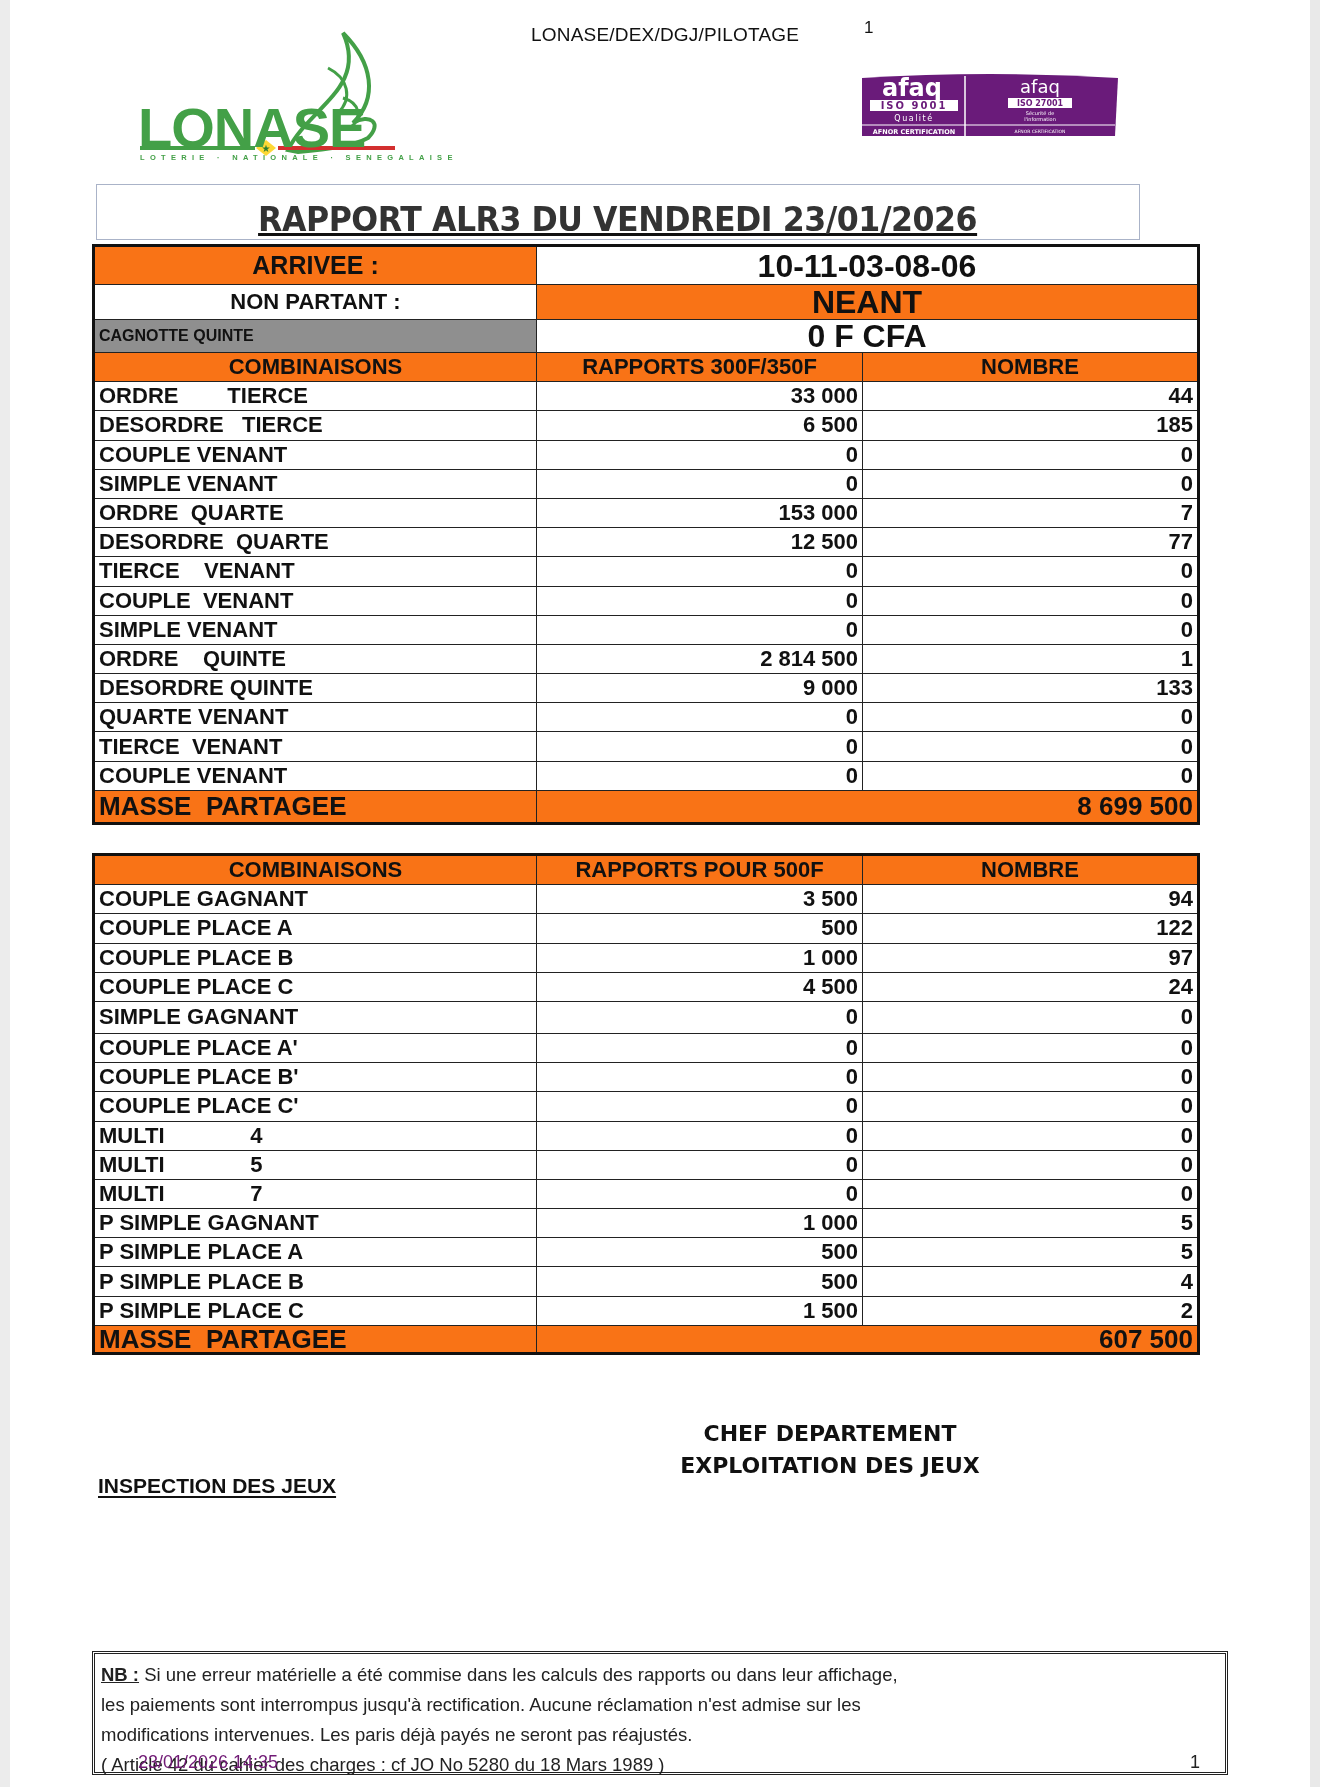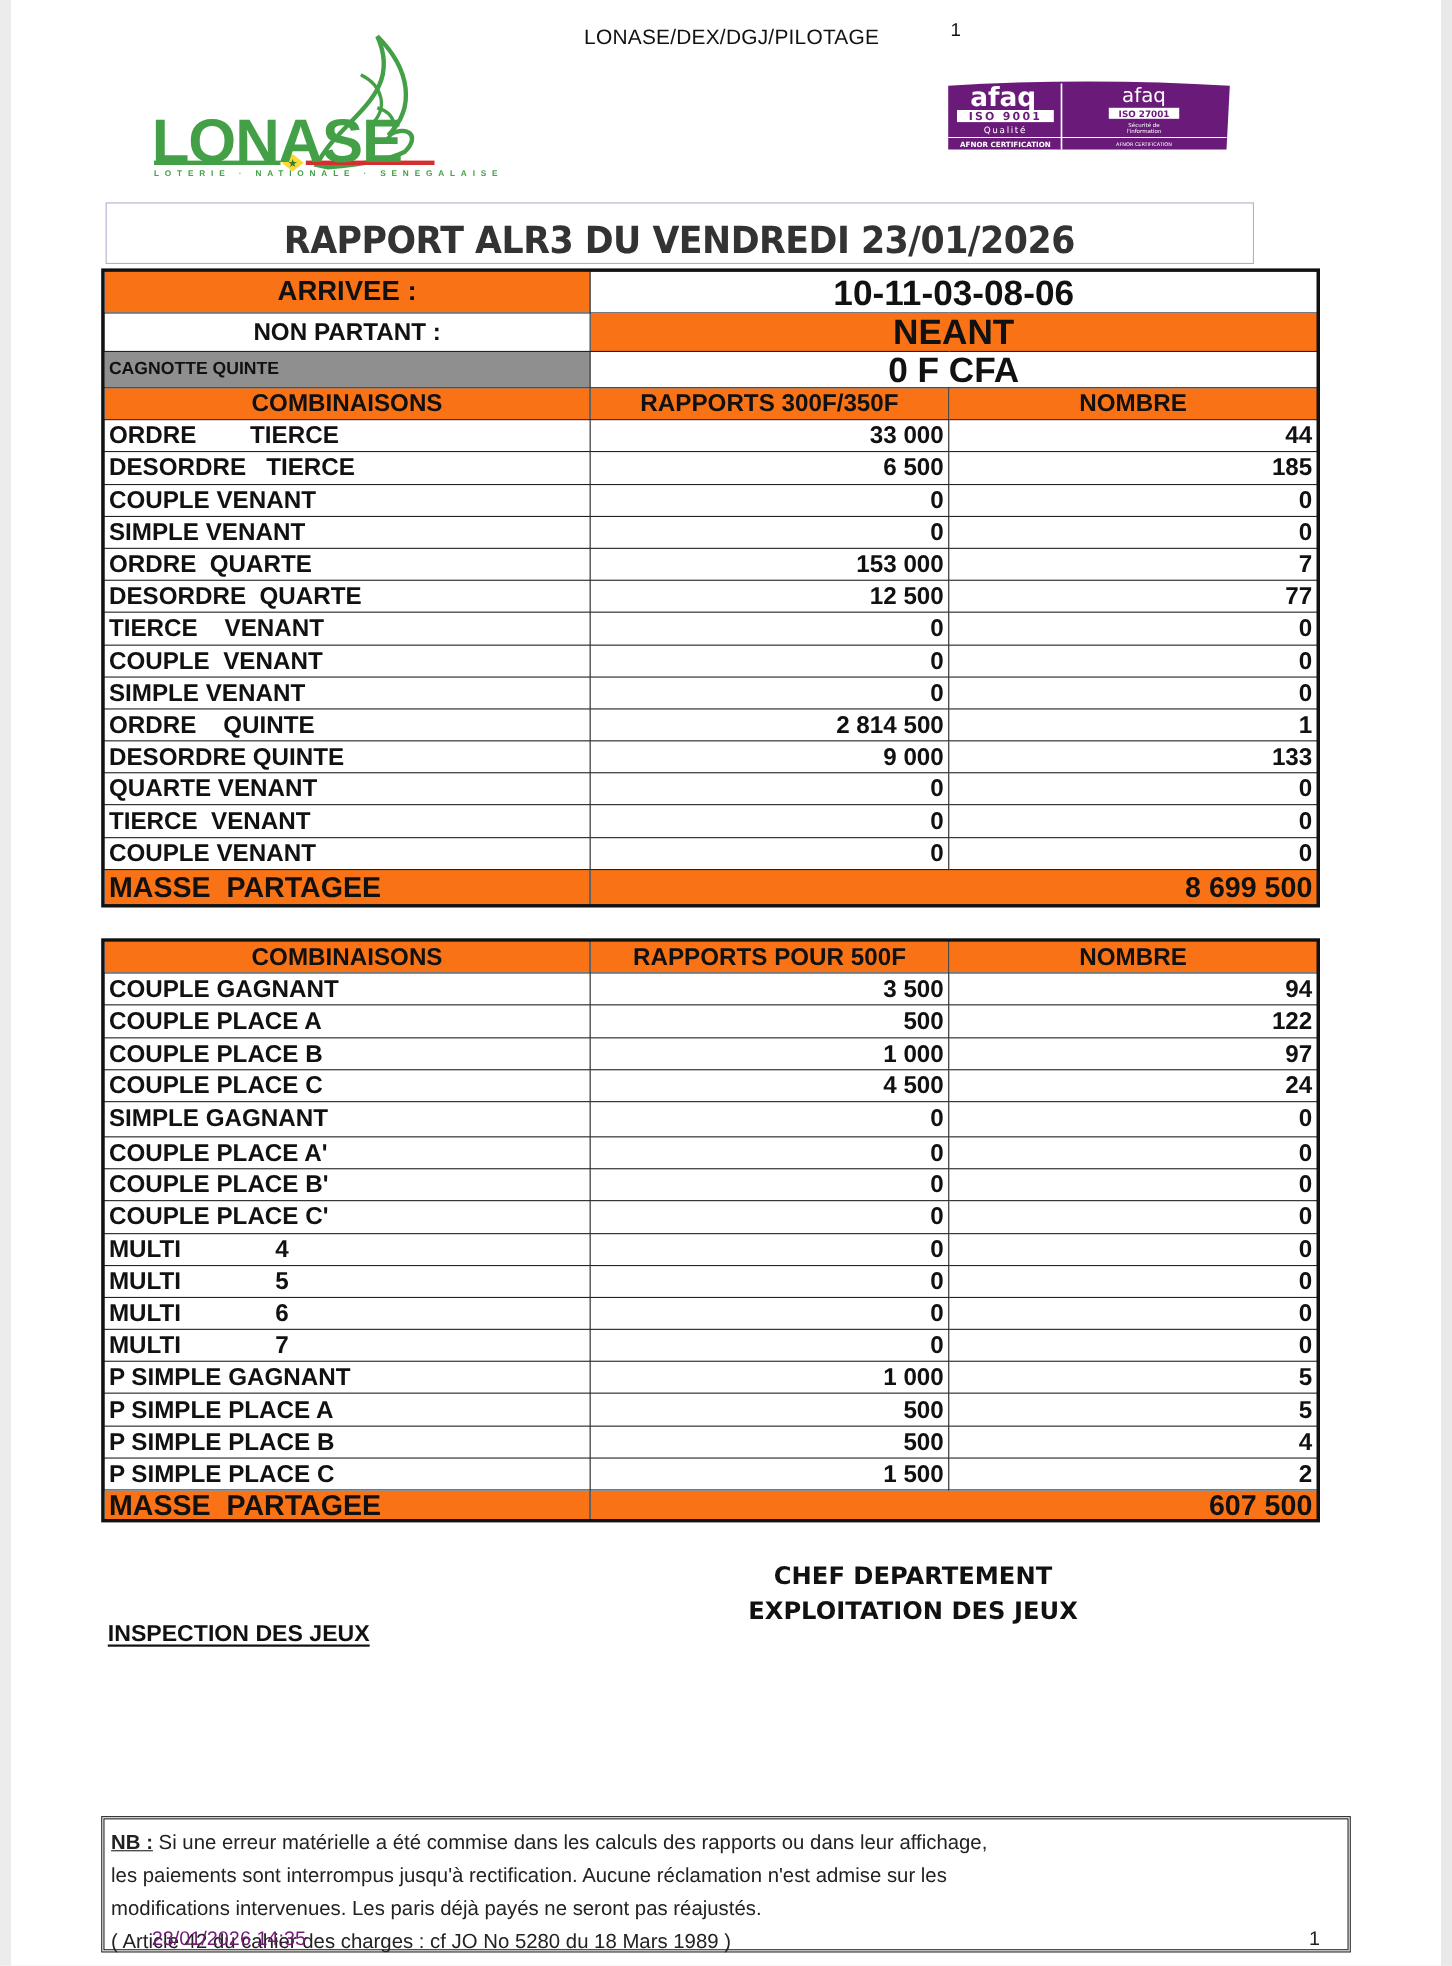--- a/index.html
+++ b/index.html
@@ -16,21 +16,21 @@
 
   
   .logo { position:absolute; left:128px; top:28px; width:320px; height:140px; }
   .logo-word { position:absolute; left:0; top:67px; font-size:56px; font-weight:bold; color:#43a047; letter-spacing:-1px; font-family:"Liberation Sans", sans-serif; }
   .logo-sub { position:absolute; left:2px; top:125px; font-size:7.5px; font-weight:bold; color:#43a047; letter-spacing:5.3px; white-space:nowrap; }
   .afaq { position:absolute; left:850px; top:72px; }
 
   
   .title-box {
     position:absolute; left:86px; top:184px; width:1042px; height:54px;
-    border:1px solid #aab3c8; display:flex; align-items:flex-end; justify-content:center;
+    border:1px solid #aab3c8; display:flex; align-items:flex-end; justify-content:center;text-decoration:underline;
   }
   .title-text { font-size:34px; font-weight:bold; color:#333; font-family:"DejaVu Sans", sans-serif; letter-spacing:-0.5px; padding-bottom:0px; transform:scaleX(0.93); }
 
   
   table.rep { position:absolute; left:84px; border-collapse:collapse; table-layout:fixed; }
   table.rep td {
     border:1.5px solid #222; padding:0 4px; height:28.2px; font-weight:bold;
     font-size:22px; line-height:1; white-space:nowrap; overflow:hidden;
   }
   .c1 { width:442px; } .c2 { width:326px; } .c3 { width:335px; }
@@ -257,25 +257,20 @@
           <td style="white-space:pre">MULTI              4</td>
           <td class="right">0</td>
           <td class="right">0</td>
         </tr>
     <tr>
           <td style="white-space:pre">MULTI              5</td>
           <td class="right">0</td>
           <td class="right">0</td>
         </tr>
     <tr>
-          <td style="white-space:pre">MULTI              6</td>
-          <td class="right">0</td>
-          <td class="right">0</td>
-        </tr>
-    <tr>
           <td style="white-space:pre">MULTI              7</td>
           <td class="right">0</td>
           <td class="right">0</td>
         </tr>
     <tr>
           <td style="white-space:pre">P SIMPLE GAGNANT</td>
           <td class="right">1 000</td>
           <td class="right">5</td>
         </tr>
     <tr>

